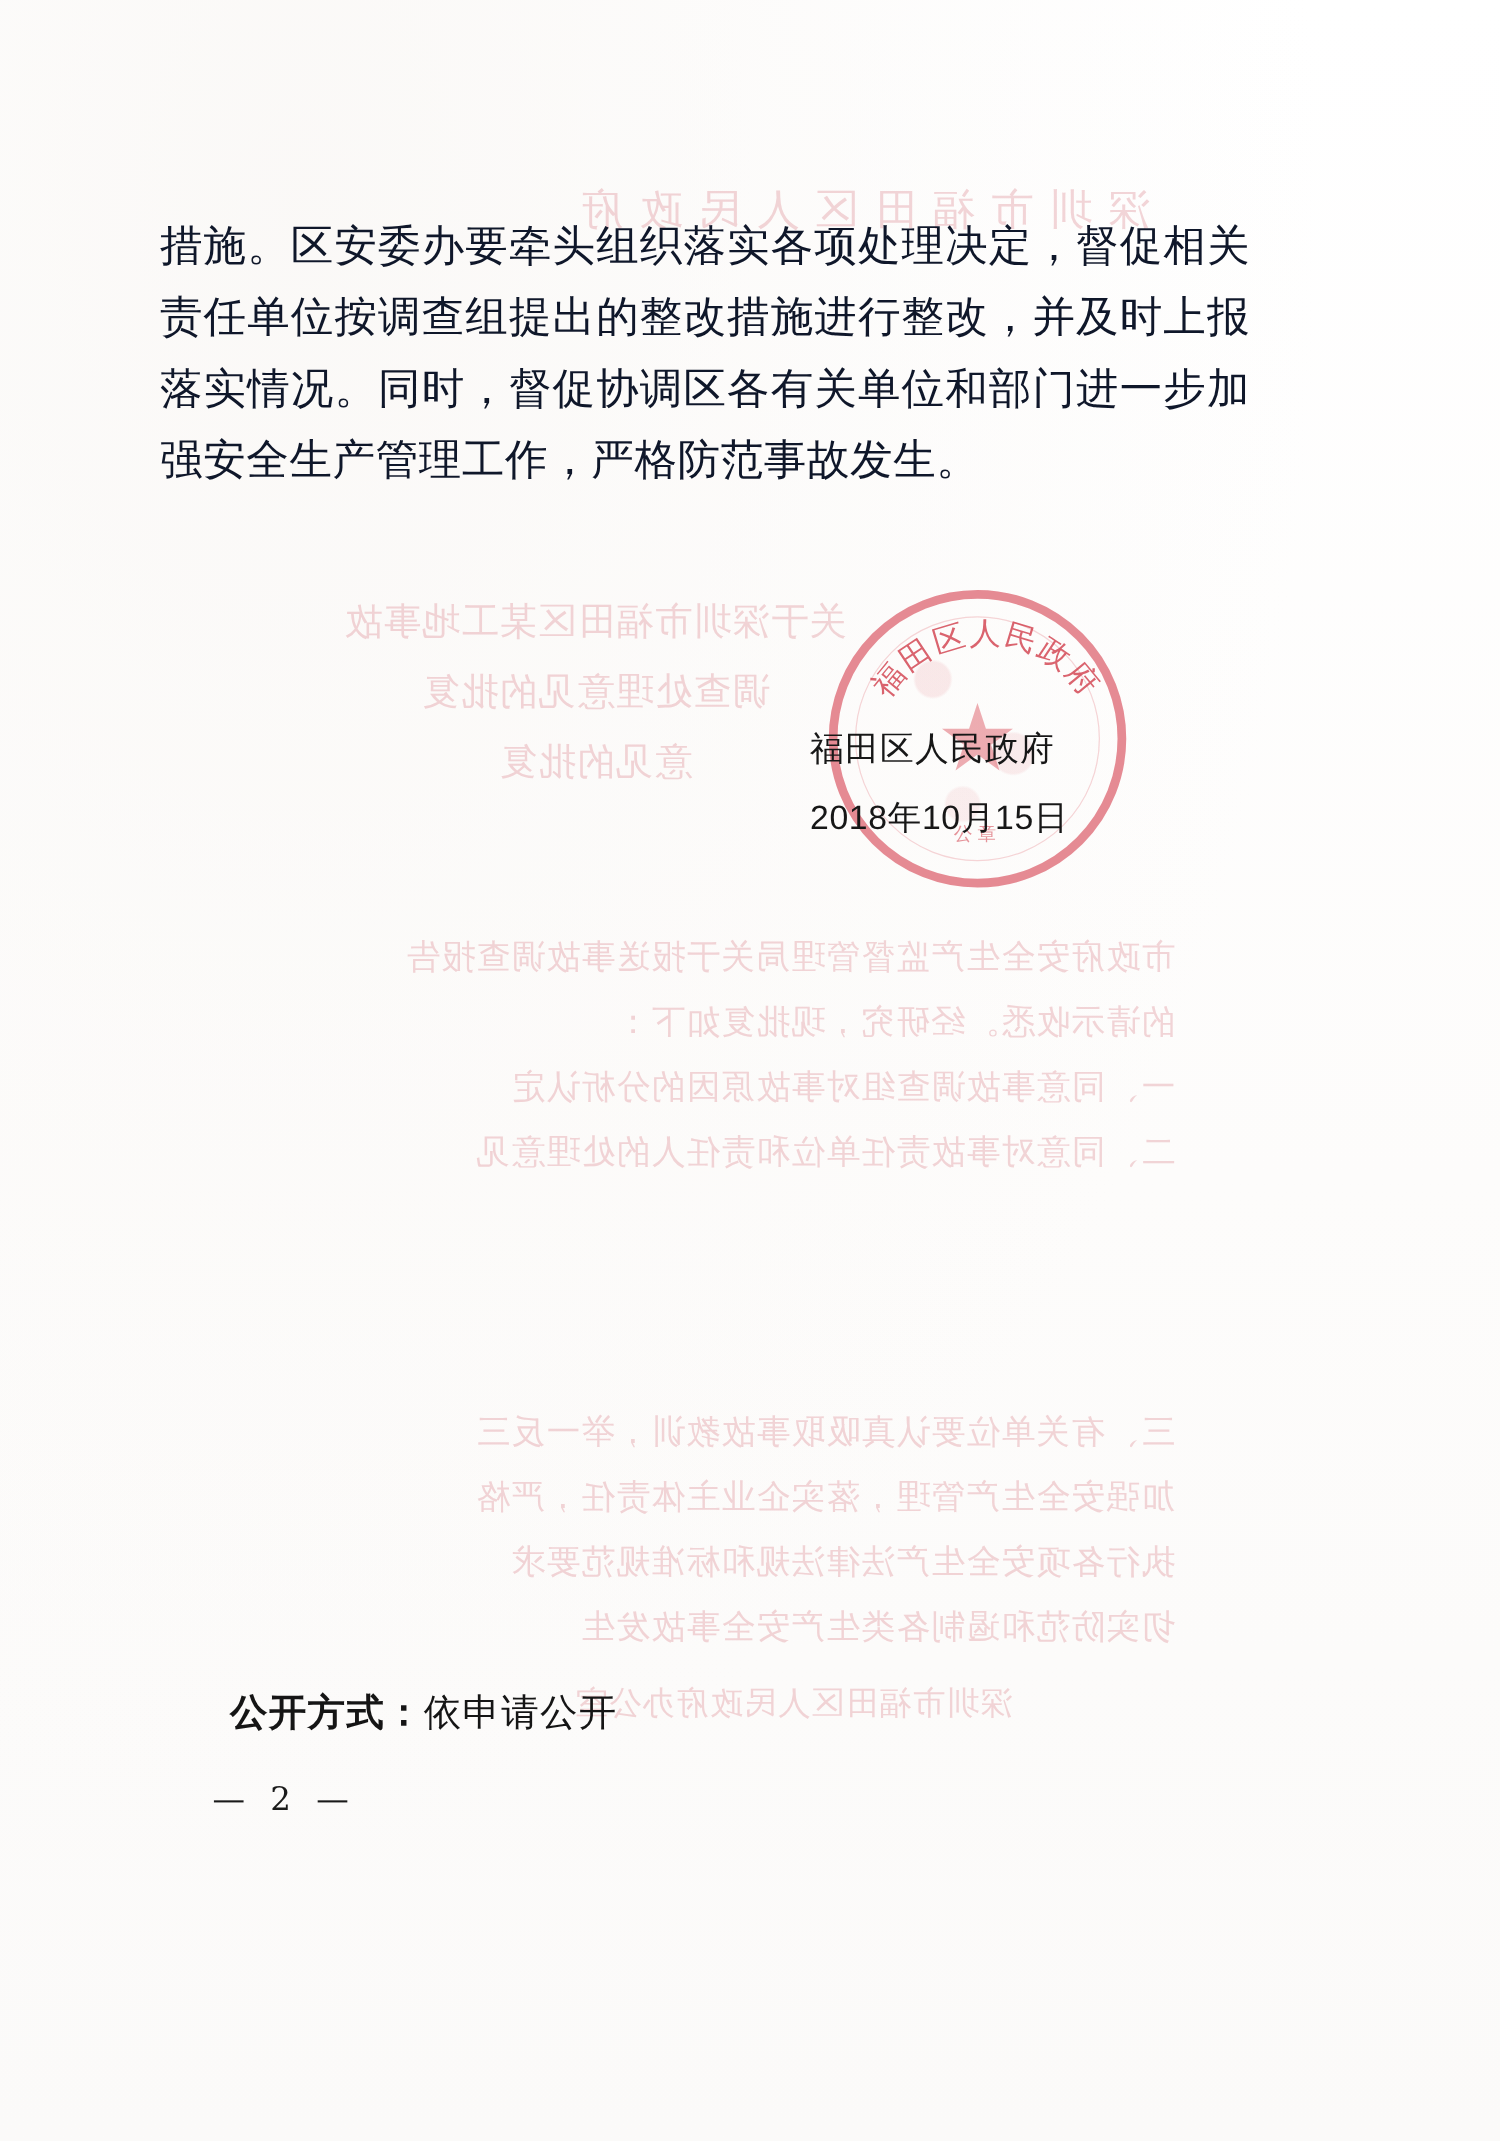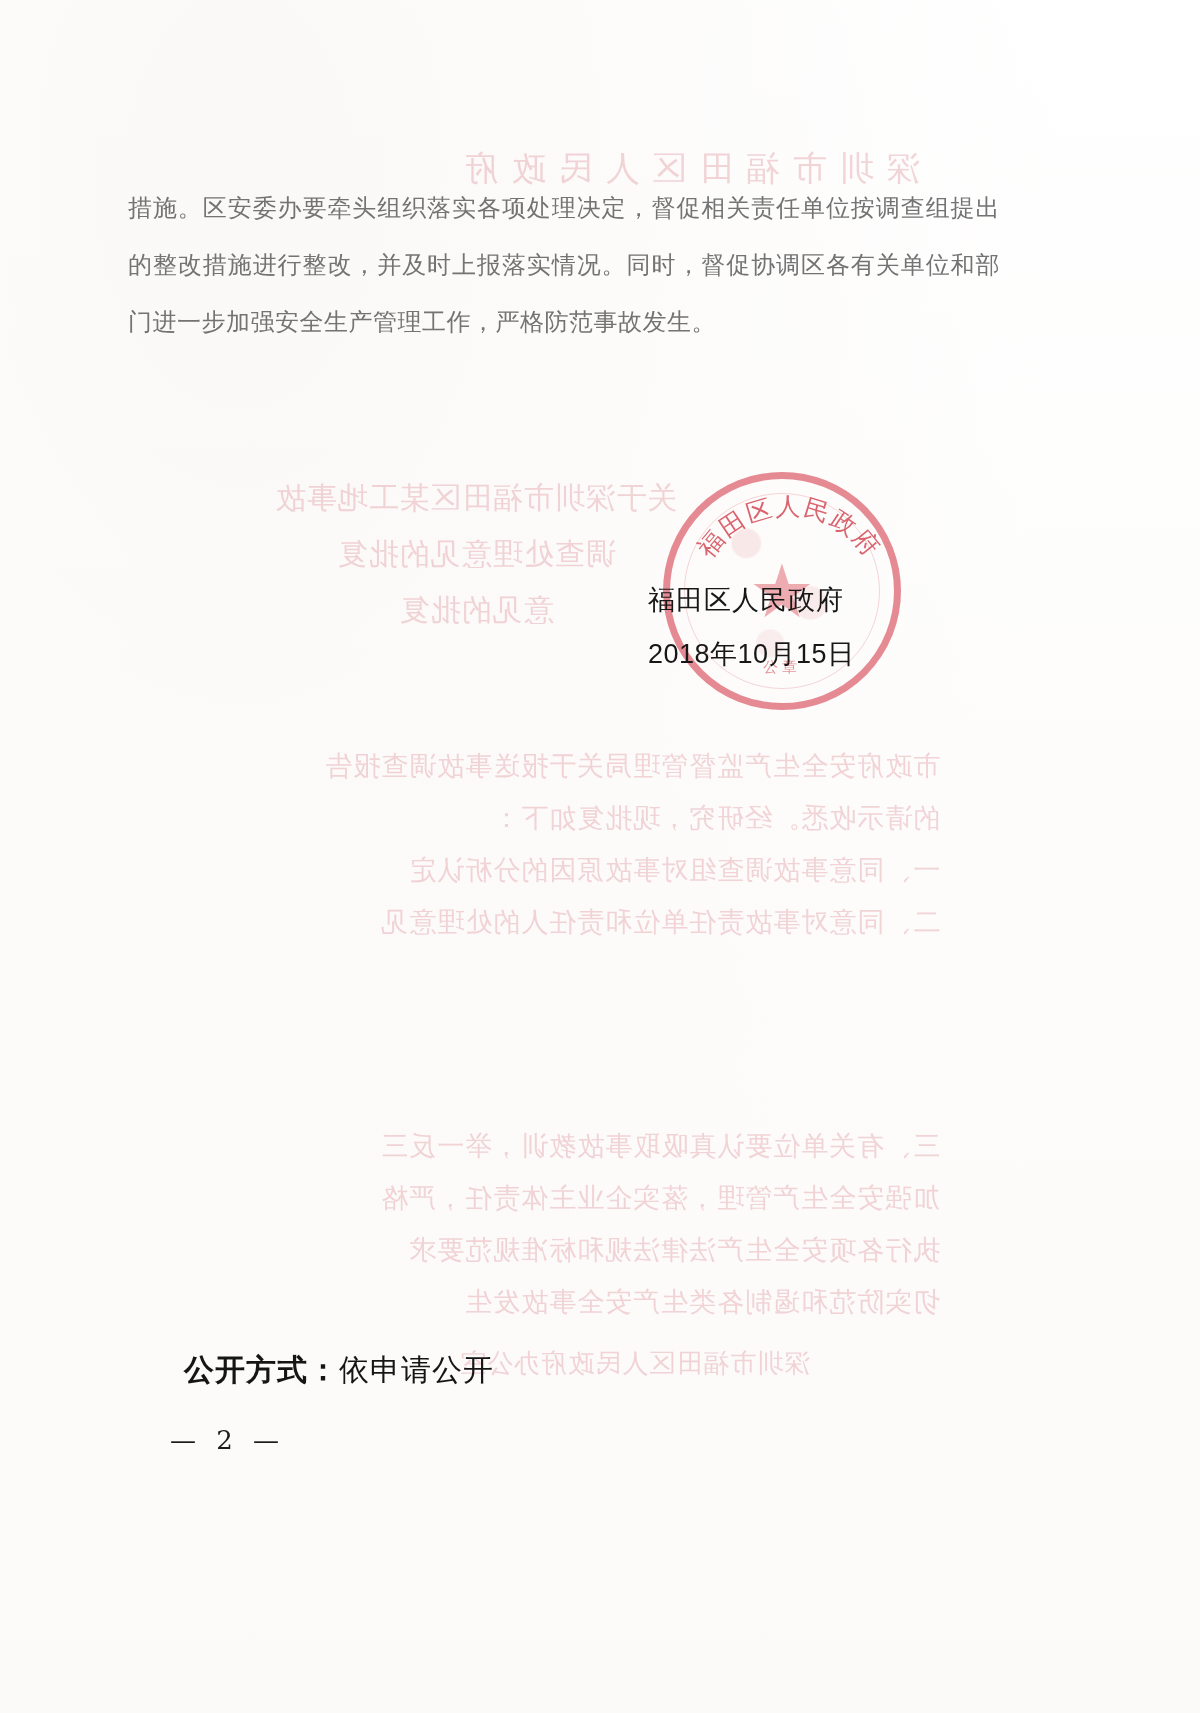--- a/index.html
+++ b/index.html
@@ -24,25 +24,25 @@
     inset: 0;
     background:
       radial-gradient(ellipse at 20% 10%, rgba(250,248,246,0.9) 0%, rgba(255,255,255,0) 60%),
       linear-gradient(180deg, #ffffff 0%, #fdfcfb 55%, #fbfaf9 100%);
     pointer-events: none;
   }
 
   .body-text {
     position: absolute;
     left: 128px;
-    top: 180px;
+    top: 169px;
     width: 872px;
-    font-size: 24px;
+    font-size: 34px;
     line-height: 57px;
-    color: #737373;
+    color: #0f172a;
     letter-spacing: 0.5px;
     text-align: justify;
     text-justify: inter-character;
   }
 
   .signature-block {
     position: absolute;
     left: 648px;
     top: 572px;
     font-size: 27px;

